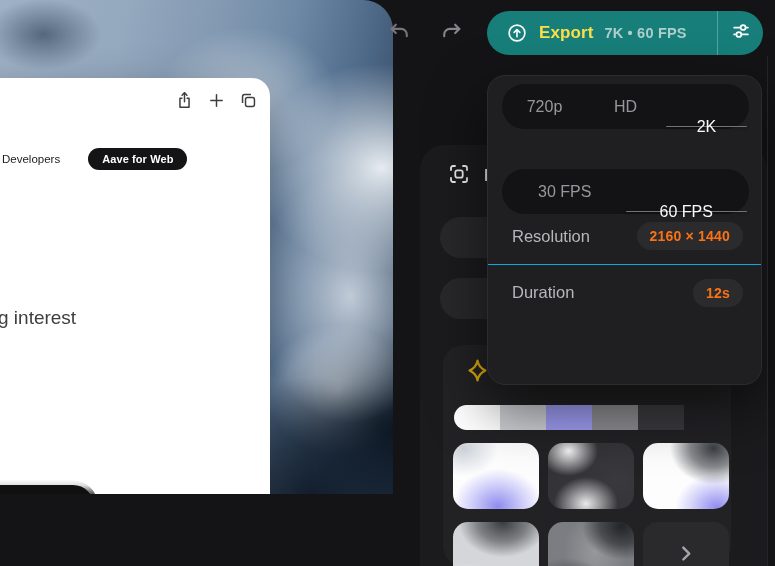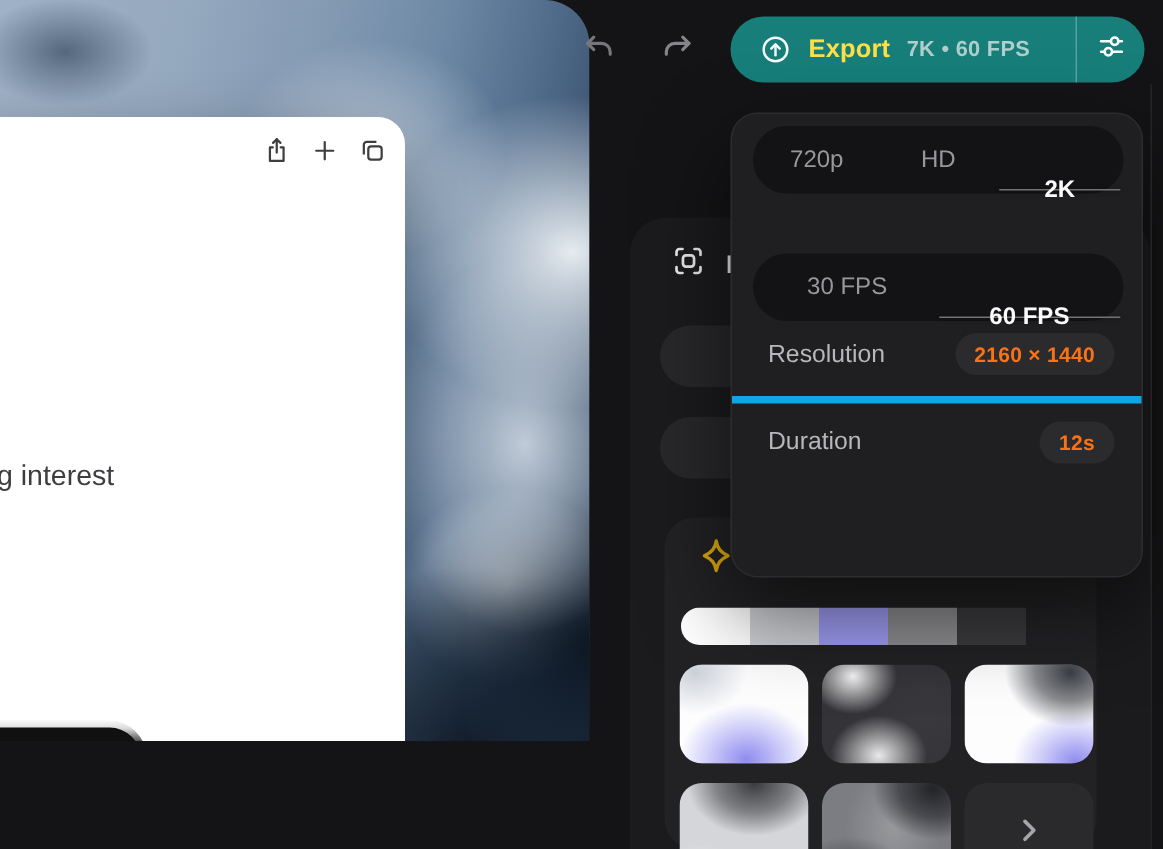--- a/index.html
+++ b/index.html
@@ -103,26 +103,26 @@
 
   
   .popover { position:absolute; left:487px; top:75px; width:275px; height:310px;
     background:#1f1f21; border:1px solid #2c2c2f; border-radius:18px;
     box-shadow:0 24px 56px rgba(0,0,0,.55); }
   .seg-track { position:absolute; left:14px; width:247px; height:45px;
     background:#131315; border-radius:23px; display:flex; padding:2px; }
   .seg-track-res { top:8px; } .seg-track-fps { top:93px; }
   .seg { flex:1; display:flex; align-items:center; justify-content:center;
     color:#98989c; font-size:16px; font-weight:500; border-radius:21px; cursor:pointer; }
-  .seg.selected { background:#737373; color:#fafafa; font-weight:700;
+  .seg.selected { background:#737373; color:#fafafa; font-weight:400;
     box-shadow:0 1px 3px rgba(0,0,0,.4);margin-top:40px; }
   .info-rows { position:absolute; left:0; right:0; top:132px; }
   .info-row { height:56px; display:flex; align-items:center; justify-content:space-between;
     padding:0 18px 0 24px; }
-  .info-row + .info-row { border-top:5px solid #0ea5e9;gap:32px; }
+  .info-row + .info-row { border-top:1px solid #0ea5e9;gap:32px; }
   .info-label { color:#b7b7bb; font-size:16.5px; font-weight:400; }
   .info-badge { background:#2b2b2d; color:#f97316; font-size:14px; font-weight:600;
     padding:6px 13px; border-radius:16px; letter-spacing:.2px; cursor:pointer; }
 
   .right-edge-line { position:absolute; left:767px; top:56px; width:1px; height:510px; background:#242428; }
 </style>
 </head>
 <body>
 
 <div class="stage">
@@ -142,20 +142,24 @@
           <svg viewBox="0 0 24 24" fill="none" stroke="#3e3e40" stroke-width="1.7" stroke-linecap="round">
             <path d="M12 5.5 V18.5 M5.5 12 H18.5"></path>
           </svg>
         </span>
         <span>
           <svg viewBox="0 0 24 24" fill="none" stroke="#3e3e40" stroke-width="1.7" stroke-linejoin="round">
             <rect x="8.6" y="8.6" width="10.2" height="10.2" rx="2.2"></rect>
             <path d="M5.2 14.8 V7.4 a2.2 2.2 0 0 1 2.2 -2.2 H14.8"></path>
           </svg>
         </span>
+      </div>
+      <div class="bw-nav">
+        <span class="bw-nav-link">Developers</span>
+        <span class="bw-nav-pill">Aave for Web</span>
       </div>
       <div class="bw-body-text">g interest</div>
       <div class="phone-mockup">
         <div class="phone-inner"></div>
       </div>
     </div>
   </div>
 
   <div class="side-panel">
     <div class="sp-header">

